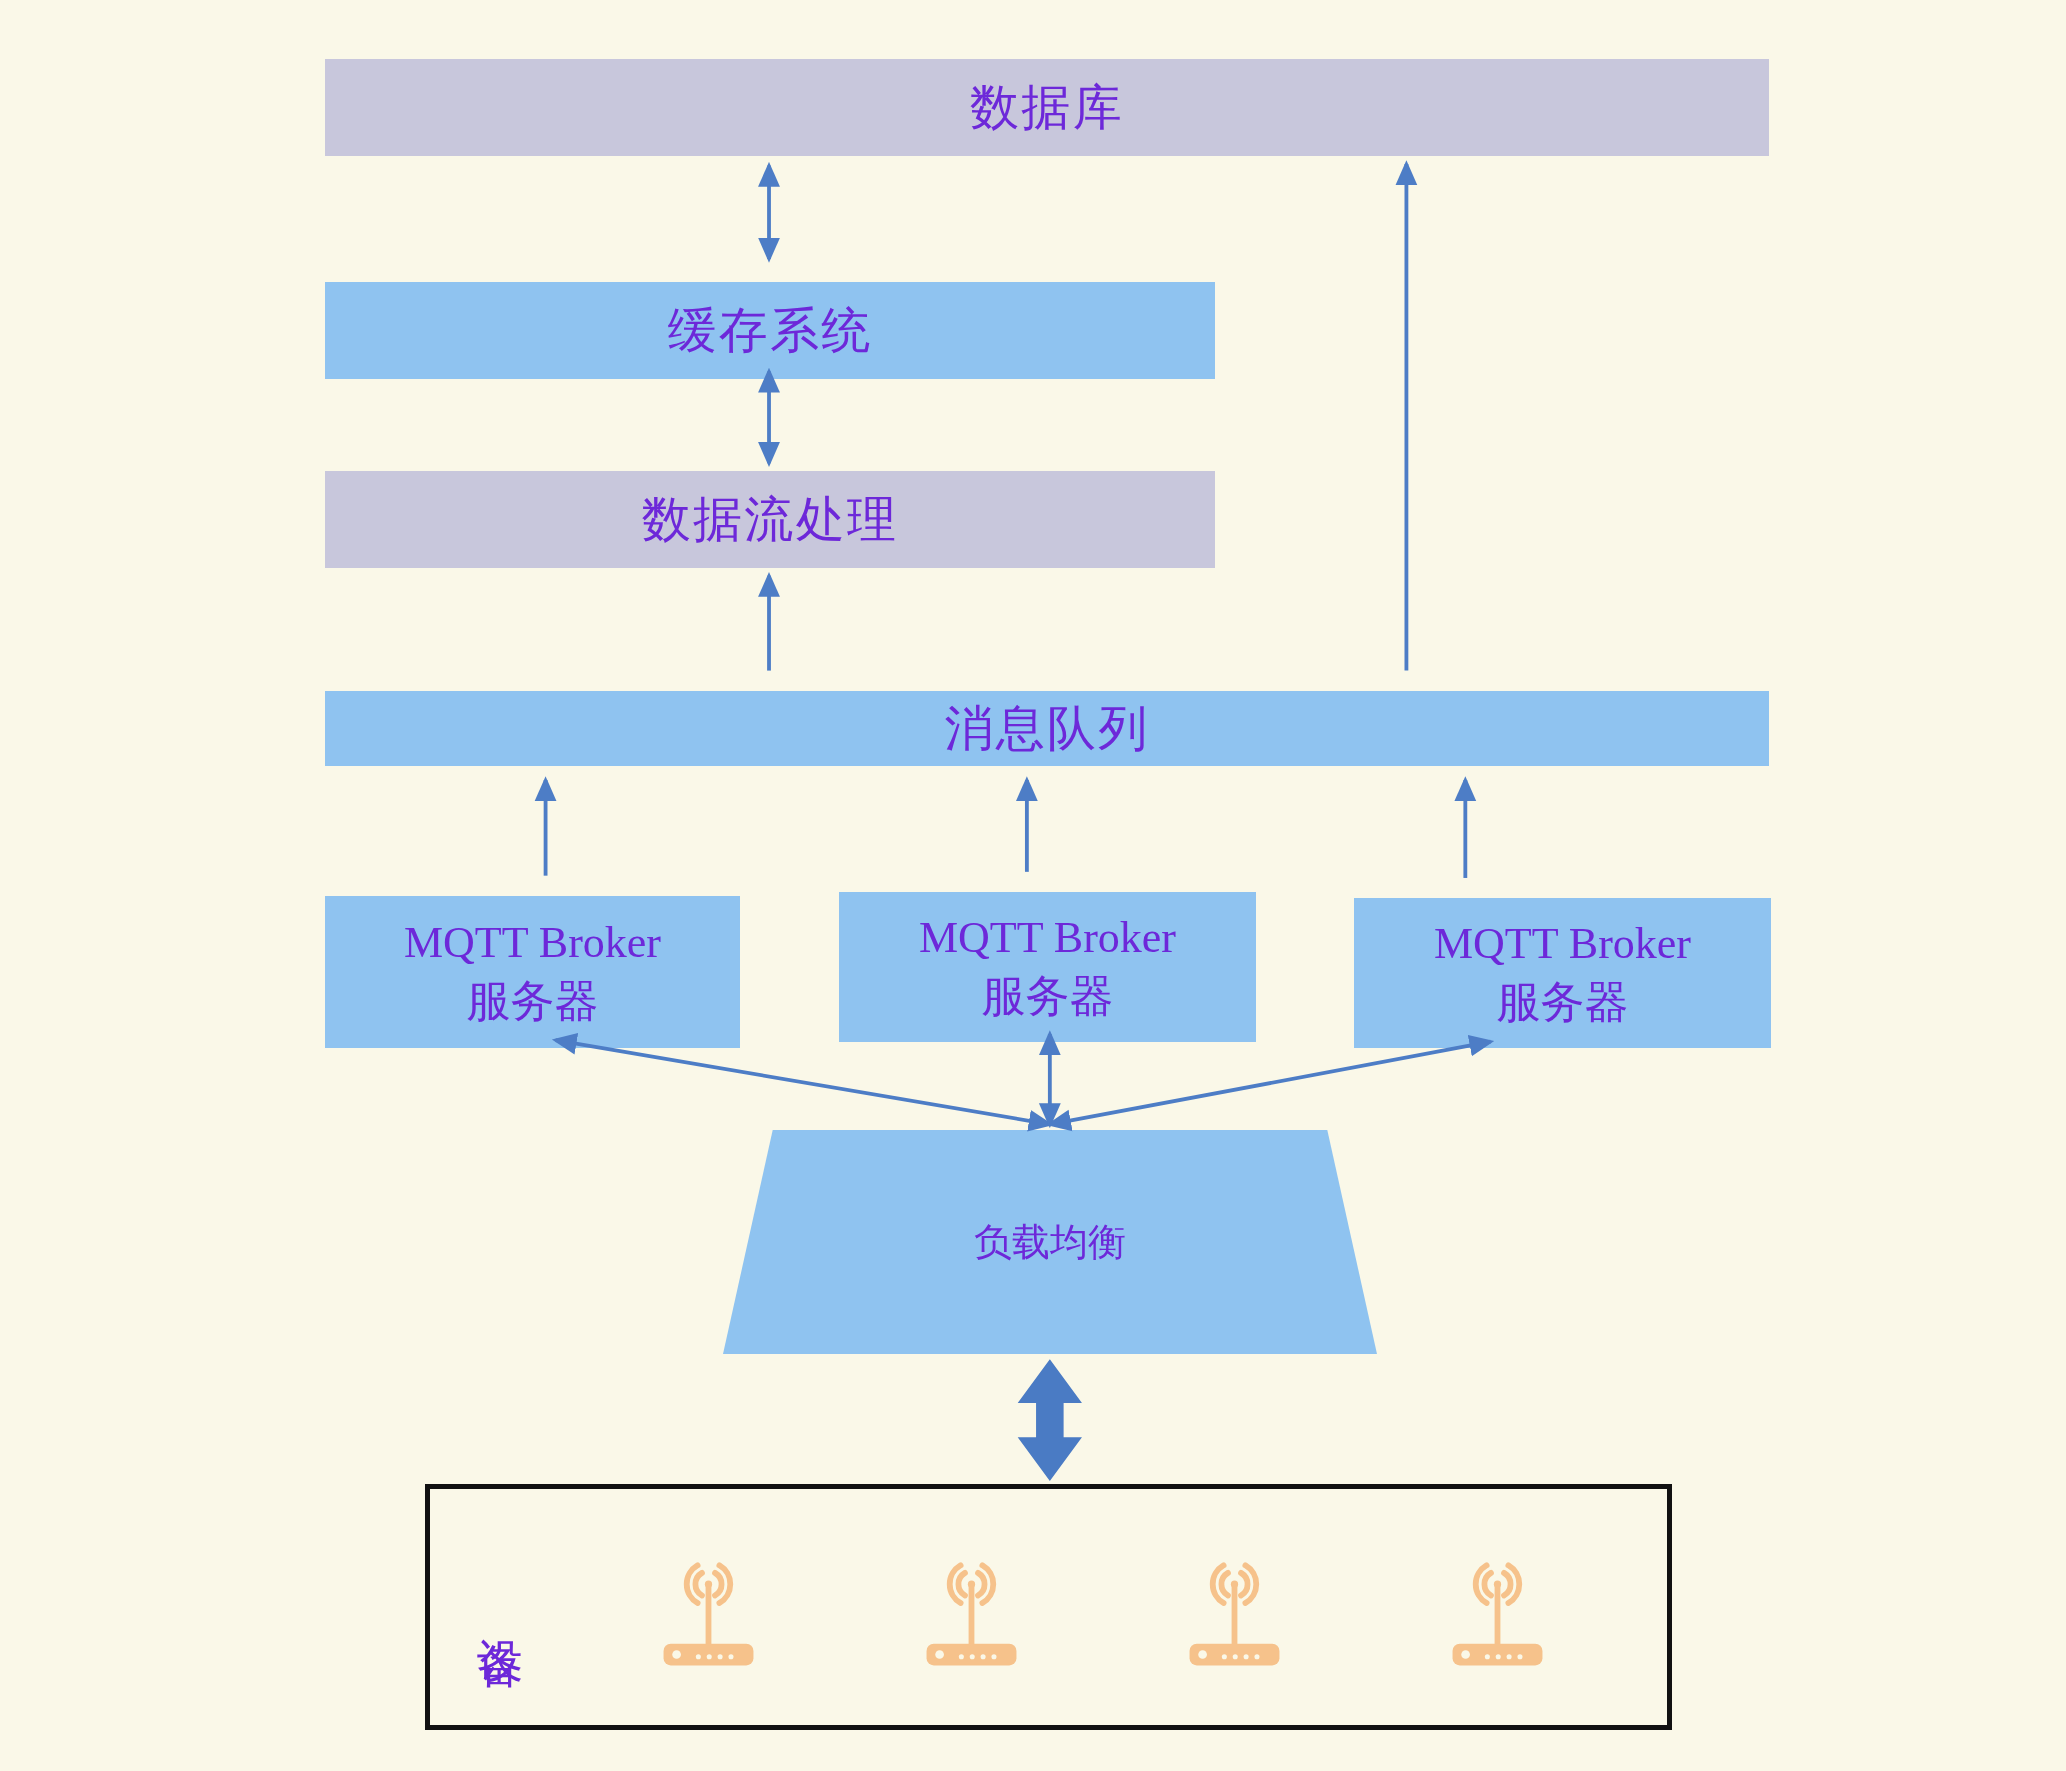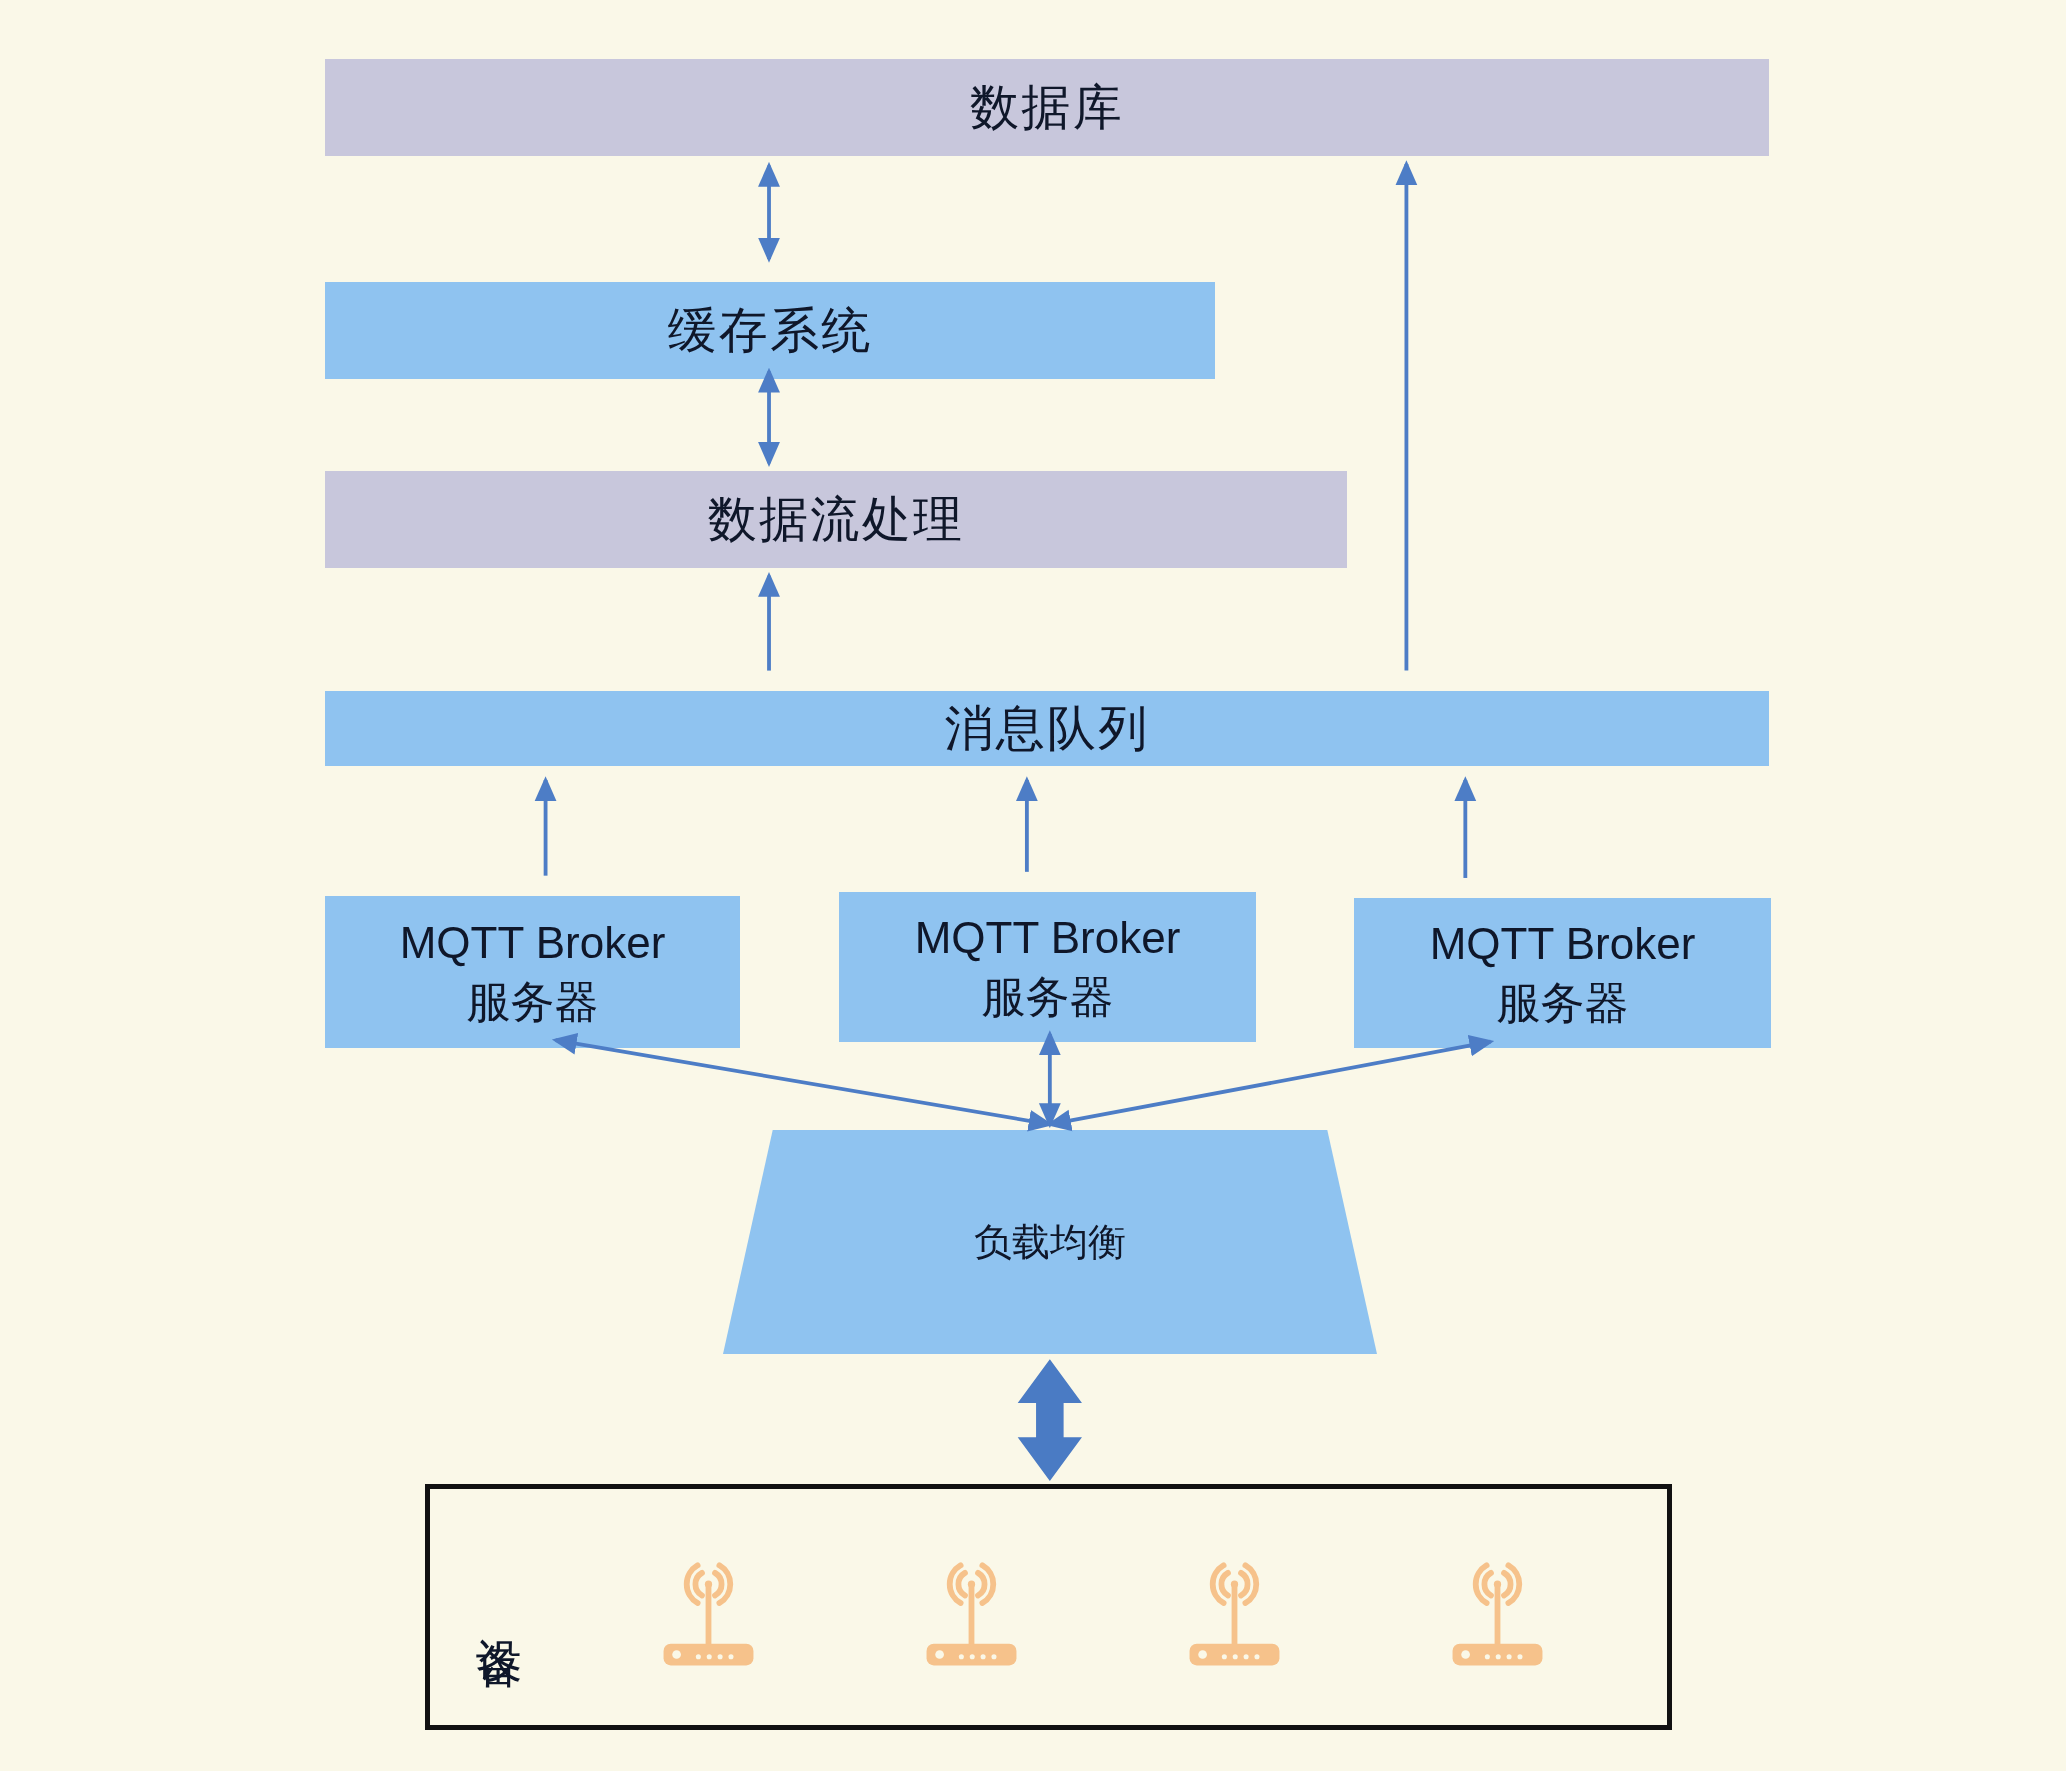--- a/index.html
+++ b/index.html
@@ -1,21 +1,21 @@
 <!DOCTYPE html>
 <html style="font-size:12.2px"><head>
 <meta charset="utf-8">
 <style>
   * { margin:0; padding:0; box-sizing:border-box; }
   html, body { background:#FAF8E8; }
   .canvas {
     position:relative; width:2066px; height:1772px;
     background:#FAF8E8; overflow:hidden;
-    font-family:Liberation Sans, sans-serif;
-    color:#0f172a;
+    font-family:Liberation Serif, serif;
+    color:#6d28d9;
   }
   .block {
     position:absolute; display:flex; align-items:center; justify-content:center;
     text-align:center;
   }
   .lavender { background:#C8C7DC; }
   .blue { background:#8FC3F0;margin-top:16px; }
   .bar-label { font-size:49px; letter-spacing:2.3px; }
   .mqtt { flex-direction:column; font-size:44px; line-height:1.35; }
   .trapezoid {
@@ -47,21 +47,21 @@
 <div class="canvas">
 
   <div class="block lavender" style="left:325px;top:59px;width:1444px;height:97px">
     <span class="bar-label">数据库</span>
   </div>
 
   <div class="block blue" style="left:325px;top:266px;width:890px;height:97px">
     <span class="bar-label">缓存系统</span>
   </div>
 
-  <div class="block lavender" style="left:325px;top:471px;width:1022px;height:97px">
+  <div class="block lavender" style="left:325px;top:471px;width:890px;height:97px">
     <span class="bar-label">数据流处理</span>
   </div>
 
   <div class="block blue" style="left:325px;top:675px;width:1444px;height:75px">
     <span class="bar-label">消息队列</span>
   </div>
 
   <div class="block blue mqtt" style="left:325px;top:880px;width:415px;height:152px">
     <div>MQTT Broker</div>
     <div>服务器</div>

